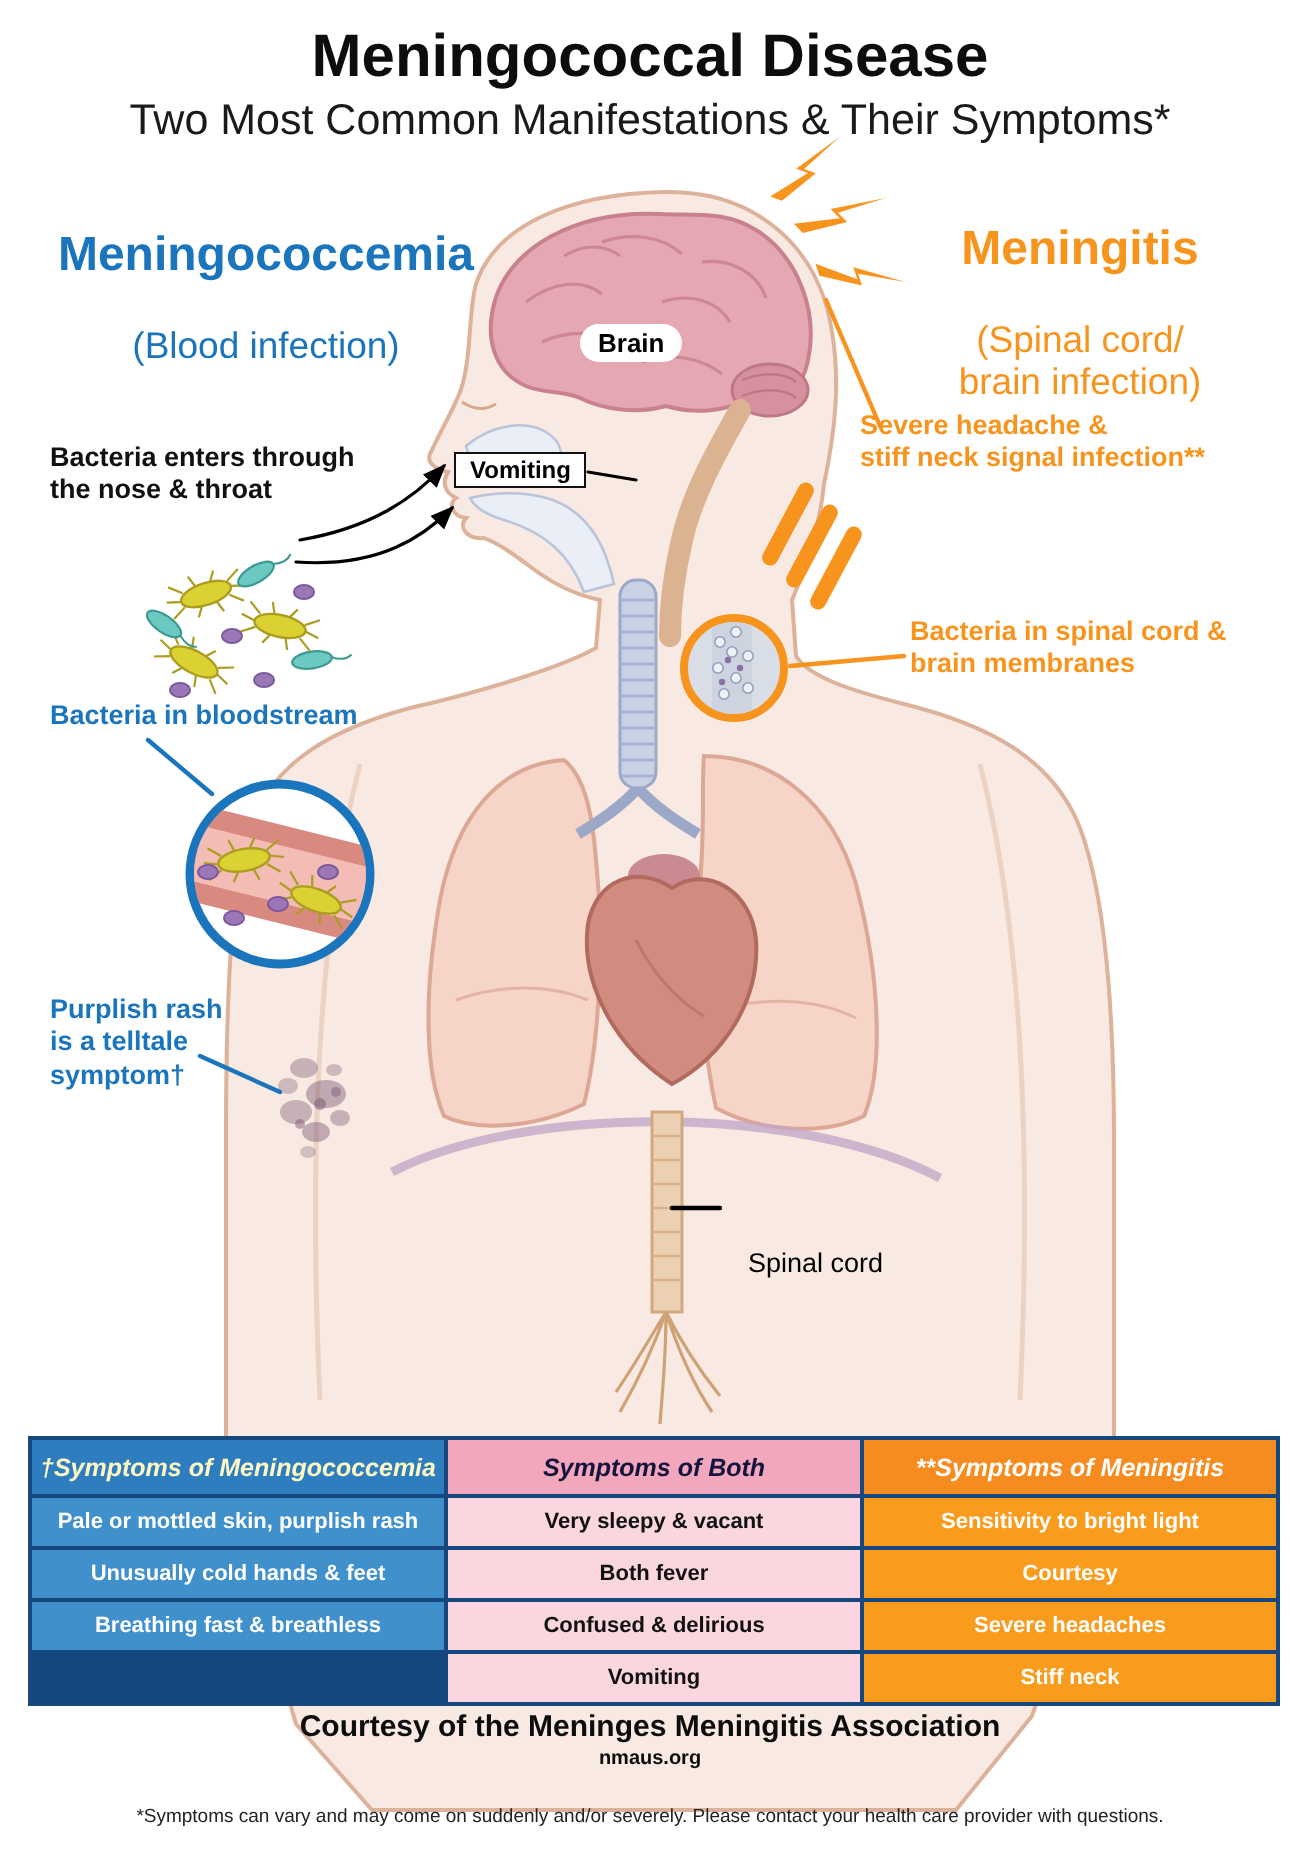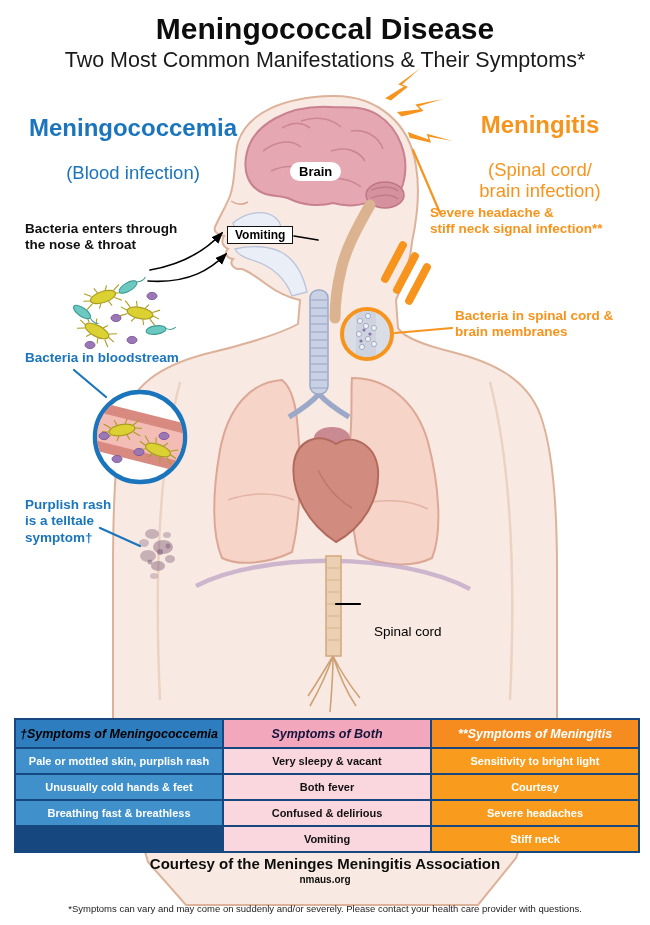--- a/index.html
+++ b/index.html
@@ -35,21 +35,21 @@
   .spinal-label{left:363px;top:624px;font-weight:normal;font-size:13.5px;margin-left:11px;}
 
   .symptoms-table{position:absolute;left:14px;top:718px;width:622px;
       display:grid;grid-template-columns:1fr 1fr 1fr;gap:2px;
       background:var(--table-grid,#17477f);border:2px solid var(--table-grid,#17477f);}
   .t-col{display:grid;grid-template-rows:27px repeat(4,24px);gap:2px;background:var(--table-grid,#17477f);}
   .t-head{display:flex;align-items:center;justify-content:center;text-align:center;
           font-style:italic;font-weight:bold;font-size:12.5px;}
   .t-row{display:flex;align-items:center;justify-content:center;text-align:center;
          font-weight:bold;font-size:11px;padding:0 1px;white-space:nowrap;overflow:hidden;}
-  .col-blue .t-head{background:var(--blue-header,#2e7dbf);color:#000000;}
+  .col-blue .t-head{background:var(--blue-header,#2e7dbf);color:#fef9c3;}
   .col-blue .t-row{background:var(--blue-row,#4090cb);color:#fff;}
   .col-pink .t-head{background:var(--pink-header,#f3a7bc);color:#14143c;}
   .col-pink .t-row{background:var(--pink-row,#fad6df);color:#111;}
   .col-orange .t-head{background:var(--orange-header,#f68c1f);color:#fff;}
   .col-orange .t-row{background:var(--orange-row,#f99c1e);color:#fff;}
 
   .footer-line1{position:absolute;top:855px;left:0;width:100%;text-align:center;
                 font-weight:bold;font-size:15px;color:#0d0d0d;}
   .footer-line2{position:absolute;top:874px;left:0;width:100%;text-align:center;
                 font-weight:bold;font-size:10px;color:#0d0d0d;}

